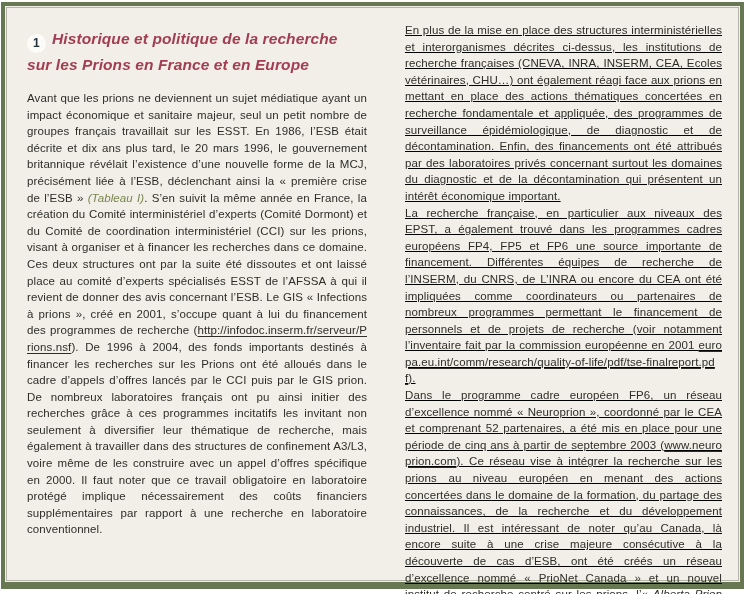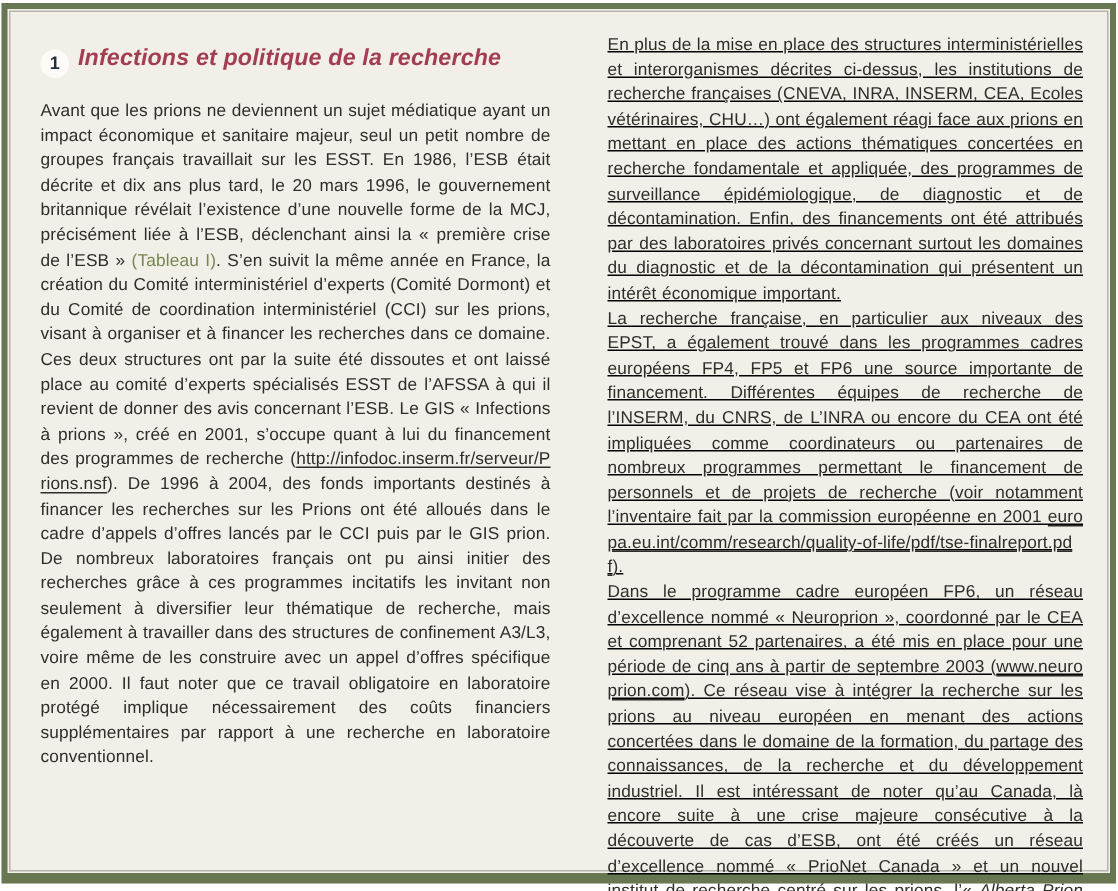--- a/index.html
+++ b/index.html
@@ -72,20 +72,21 @@
     margin: 0;
     font-size: 11.5px;
     line-height: 16.6px;
     color: #2e2d28;
     text-align: justify;
     letter-spacing: 0.1px;
     word-spacing: 0.3px;
   }
   .tableau-ref {
     color: #78864f;
+    font-style: italic;
   }
   .link {
     color: #2e2d28;
     text-decoration: underline;
     text-underline-offset: 2px;
     cursor: pointer;
     word-break: break-all;
   }
   .italic { font-style: italic; }
 </style>
@@ -94,21 +95,22 @@
 
 <div class="viewport">
   <div class="page">
     <div class="inner-frame">
       <div class="columns">
 
         <div class="col-left">
           <div class="heading">
             <span class="num-badge">
                 <span>1</span>
-              </span><span>Infections et politique de la recherche</span><br>
+              </span><span>Historique et politique de la recherche</span><br>
+            <span>sur les Prions en France et en Europe</span>
           </div>
           <p class="body"><span>Avant que les prions ne deviennent un sujet médiatique ayant un impact économique et sanitaire majeur, seul un petit nombre de groupes français travaillait sur les ESST. En 1986, l’ESB était décrite et dix ans plus tard, le 20 mars 1996, le gouvernement britannique révélait l’existence d’une nouvelle forme de la MCJ, précisément liée à l’ESB, déclenchant ainsi la « première crise de l’ESB » </span><span class="tableau-ref">(Tableau I)</span><span>. S’en suivit la même année en France, la création du Comité interministériel d’experts (Comité Dormont) et du Comité de coordination interministériel (CCI) sur les prions, visant à organiser et à financer les recherches dans ce domaine. Ces deux structures ont par la suite été dissoutes et ont laissé place au comité d’experts spécialisés ESST de l’AFSSA à qui il revient de donner des avis concernant l’ESB. Le GIS « Infections à prions », créé en 2001, s’occupe quant à lui du financement des programmes de recherche (</span><span class="link">http://infodoc.inserm.fr/serveur/Prions.nsf</span><span>). De 1996 à 2004, des fonds importants destinés à financer les recherches sur les Prions ont été alloués dans le cadre d’appels d’offres lancés par le CCI puis par le GIS prion. De nombreux laboratoires français ont pu ainsi initier des recherches grâce à ces programmes incitatifs les invitant non seulement à diversifier leur thématique de recherche, mais également à travailler dans des structures de confinement A3/L3, voire même de les construire avec un appel d’offres spécifique en 2000. Il faut noter que ce travail obligatoire en laboratoire protégé implique nécessairement des coûts financiers supplémentaires par rapport à une recherche en laboratoire conventionnel.</span></p>
         </div>
 
         <div class="col-right">
           <p class="body">En plus de la mise en place des structures interministérielles et interorganismes décrites ci-dessus, les institutions de recherche françaises (CNEVA, INRA, INSERM, CEA, Ecoles vétérinaires, CHU…) ont également réagi face aux prions en mettant en place des actions thématiques concertées en recherche fondamentale et appliquée, des programmes de surveillance épidémiologique, de diagnostic et de décontamination. Enfin, des financements ont été attribués par des laboratoires privés concernant surtout les domaines du diagnostic et de la décontamination qui présentent un intérêt économique important.</p>
           <p class="body"><span>La recherche française, en particulier aux niveaux des EPST, a également trouvé dans les programmes cadres européens FP4, FP5 et FP6 une source importante de financement. Différentes équipes de recherche de l’INSERM, du CNRS, de L’INRA ou encore du CEA ont été impliquées comme coordinateurs ou partenaires de nombreux programmes permettant le financement de personnels et de projets de recherche (voir notamment l’inventaire fait par la commission européenne en 2001 </span><span class="link">europa.eu.int/comm/research/quality-of-life/pdf/tse-finalreport.pdf</span><span>).</span></p>
           <p class="body"><span>Dans le programme cadre européen FP6, un réseau d’excellence nommé « Neuroprion », coordonné par le CEA et comprenant 52 partenaires, a été mis en place pour une période de cinq ans à partir de septembre 2003 (</span><span class="link">www.neuroprion.com</span><span>). Ce réseau vise à intégrer la recherche sur les prions au niveau européen en menant des actions concertées dans le domaine de la formation, du partage des connaissances, de la recherche et du développement industriel. Il est intéressant de noter qu’au Canada, là encore suite à une crise majeure consécutive à la découverte de cas d’ESB, ont été créés un réseau d’excellence nommé « PrioNet Canada » et un nouvel institut de recherche centré sur les prions, l’« </span><span class="italic">Alberta Prion Research Institute</span></p>
         </div>
 

